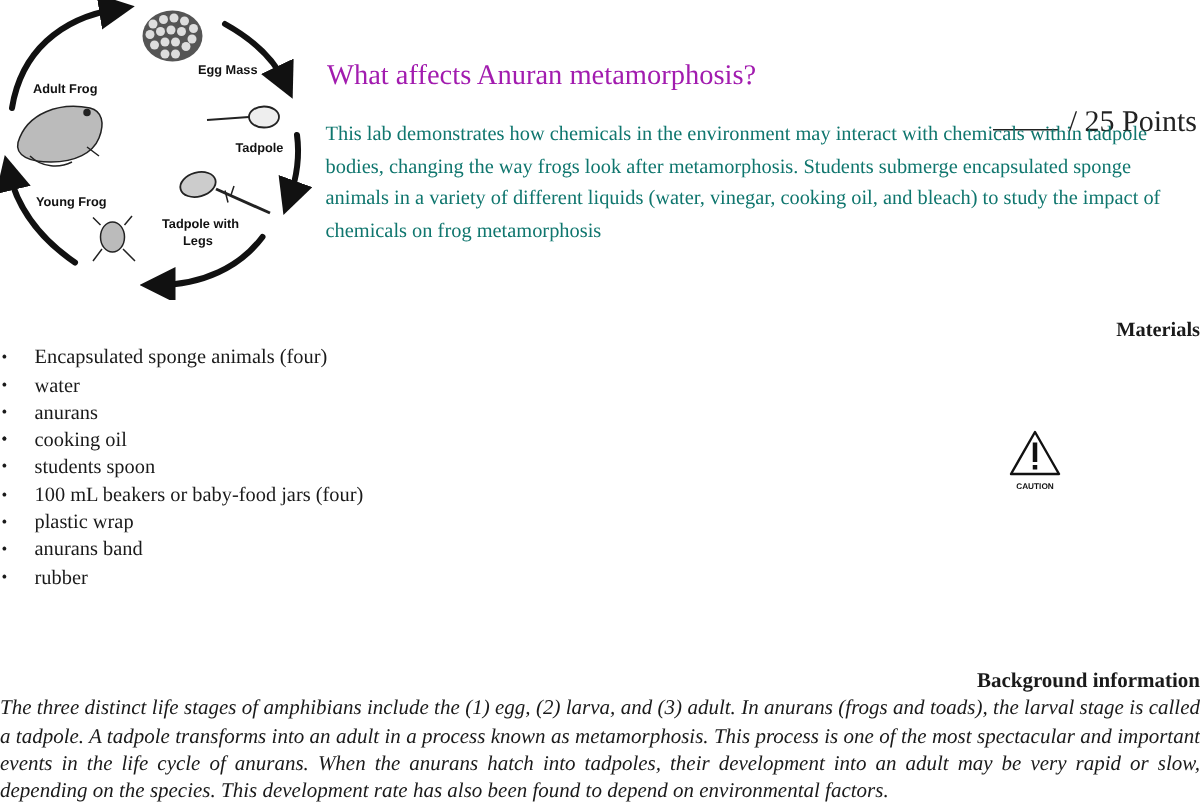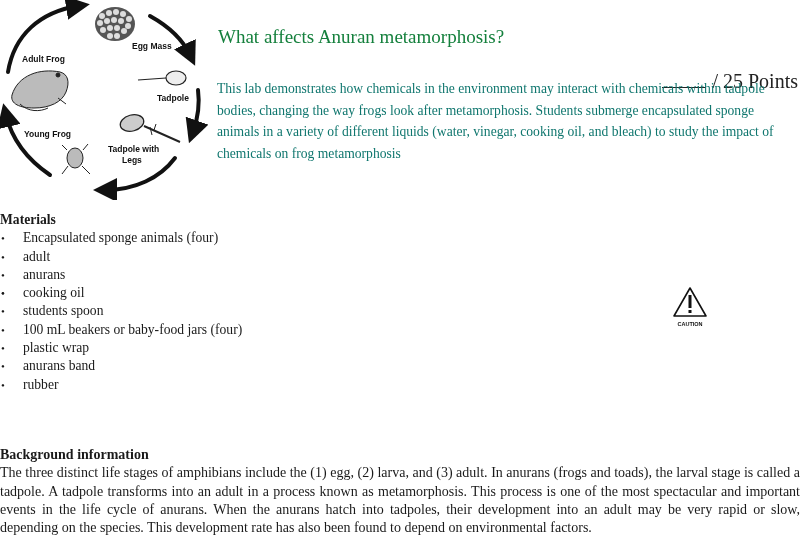--- a/index.html
+++ b/index.html
@@ -1,30 +1,30 @@
 <!DOCTYPE html>
 <html><head>
 <meta charset="utf-8">
 <style>
   html, body { margin:0; padding:0; background:#ffffff; }
   body { width:800px; height:537px; overflow:hidden; position:relative;
          font-family:"Liberation Serif", "DejaVu Serif", serif; color:#1a1a1a; }
   .cycle { position:absolute; left:0; top:0; width:210px; height:200px; }
-  .title { position:absolute; left:218px; top:26px; font-size:19px; color:#15803d; white-space:nowrap; }
+  .title { position:absolute; left:218px; top:40px; font-size:19px; color:#a21caf; white-space:nowrap; }
   .points { position:absolute; right:2px; top:26px; font-size:20px; color:#222; white-space:nowrap;margin-top:44px; }
   .points .blank { display:inline-block; width:44px; border-bottom:1.5px solid #222; margin-right:6px; height:14px; vertical-align:baseline; }
   .intro { position:absolute; left:217px; top:78px; width:580px; font-size:13.6px; line-height:21.5px; color:#0f766e; }
   .materials { position:absolute; left:0; top:211px; width:800px; font-size:13.6px; line-height:18.3px; }
-  .h { font-weight:bold; }
+  .h { font-weight:bold;text-align:right; }
   ul { list-style:none; margin:0; padding:0; }
   li { position:relative; padding-left:23px; }
   li .bullet { position:absolute; left:1px; top:0; font-size:11px; }
   .caution { position:absolute; left:672px; top:286px; width:36px; height:42px; }
   .bg { position:absolute; left:0; top:446px; width:800px; font-size:14px; line-height:18.3px; }
-  .bg p { margin:0; text-align:justify; }
+  .bg p { margin:0; text-align:justify;font-style:italic; }
 </style>
 </head>
 <body>
 
 <svg class="cycle" viewBox="0 0 210 200" xmlns="http://www.w3.org/2000/svg">
   <defs>
     <marker id="ah" markerWidth="6" markerHeight="6" refX="3" refY="3" orient="auto">
       <path d="M0,0 L6,3 L0,6 Z" fill="#111"></path>
     </marker>
   </defs>
@@ -92,21 +92,21 @@
 <div class="points">
   <span class="blank"></span><span>/ 25 Points</span>
 </div>
 
 <div class="intro">This lab demonstrates how chemicals in the environment may interact with chemicals within tadpole bodies, changing the way frogs look after metamorphosis. Students submerge encapsulated sponge animals in a variety of different liquids (water, vinegar, cooking oil, and bleach) to study the impact of chemicals on frog metamorphosis</div>
 
 <div class="materials">
   <div class="h">Materials</div>
   <ul>
     <li><span class="bullet">•</span><span>Encapsulated sponge animals (four)</span></li>
-    <li><span class="bullet">•</span><span>adult</span></li>
+    <li><span class="bullet">•</span><span>water</span></li>
     <li><span class="bullet">•</span><span>anurans</span></li>
     <li><span class="bullet">•</span></li>
     <li><span class="bullet">•</span><span>cooking oil</span></li>
     <li><span class="bullet">•</span><span>students spoon</span></li>
     <li><span class="bullet">•</span><span>100 mL beakers or baby-food jars (four)</span></li>
     <li><span class="bullet">•</span><span>plastic wrap</span></li>
     <li><span class="bullet">•</span><span>anurans band</span></li>
     <li><span class="bullet">•</span><span>rubber</span></li>
   </ul>
 </div>

